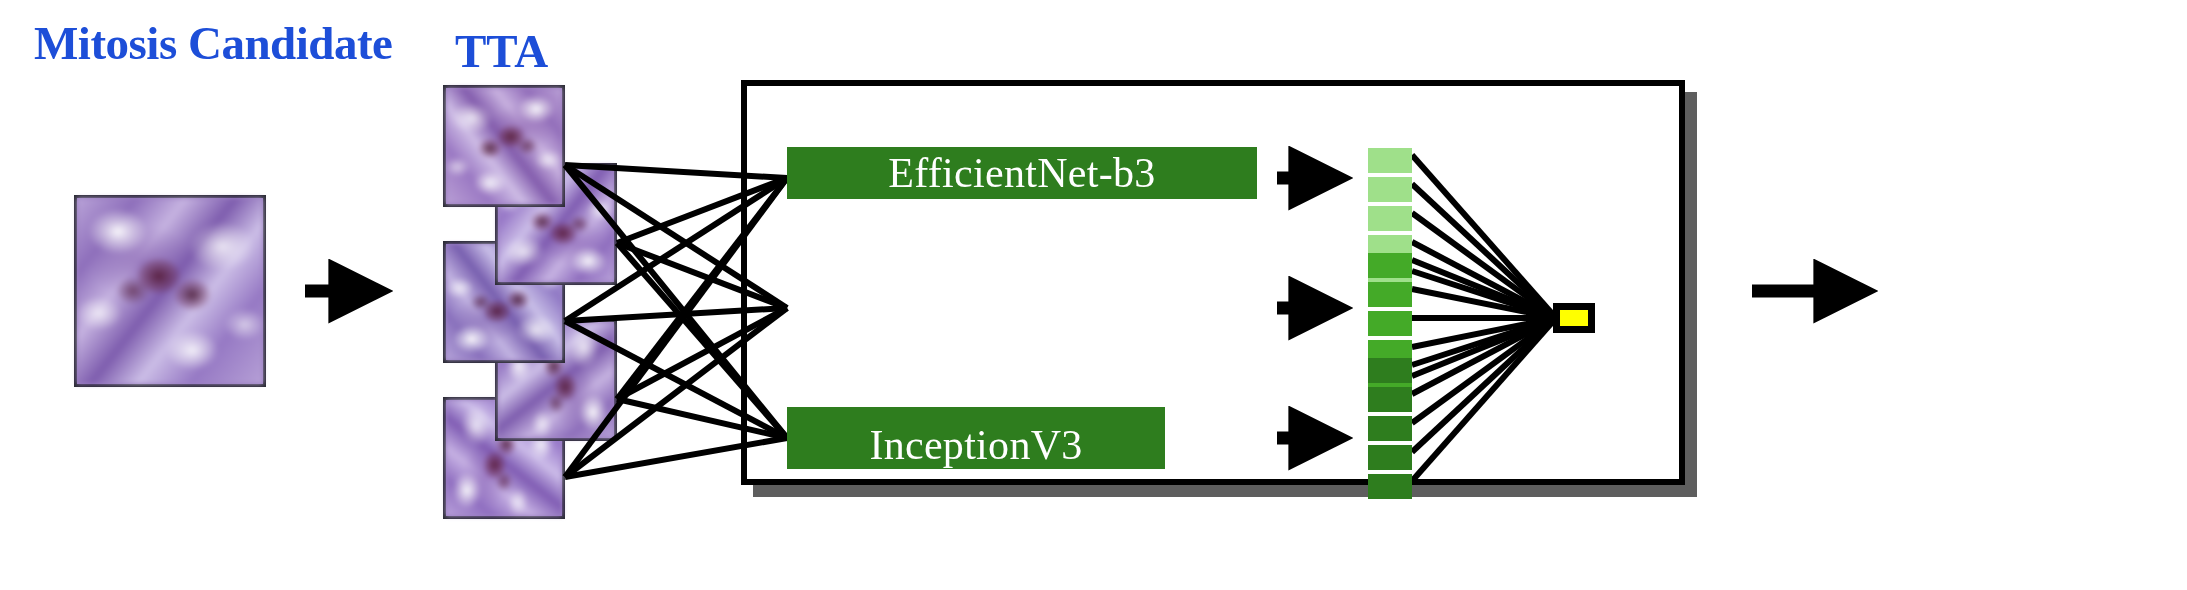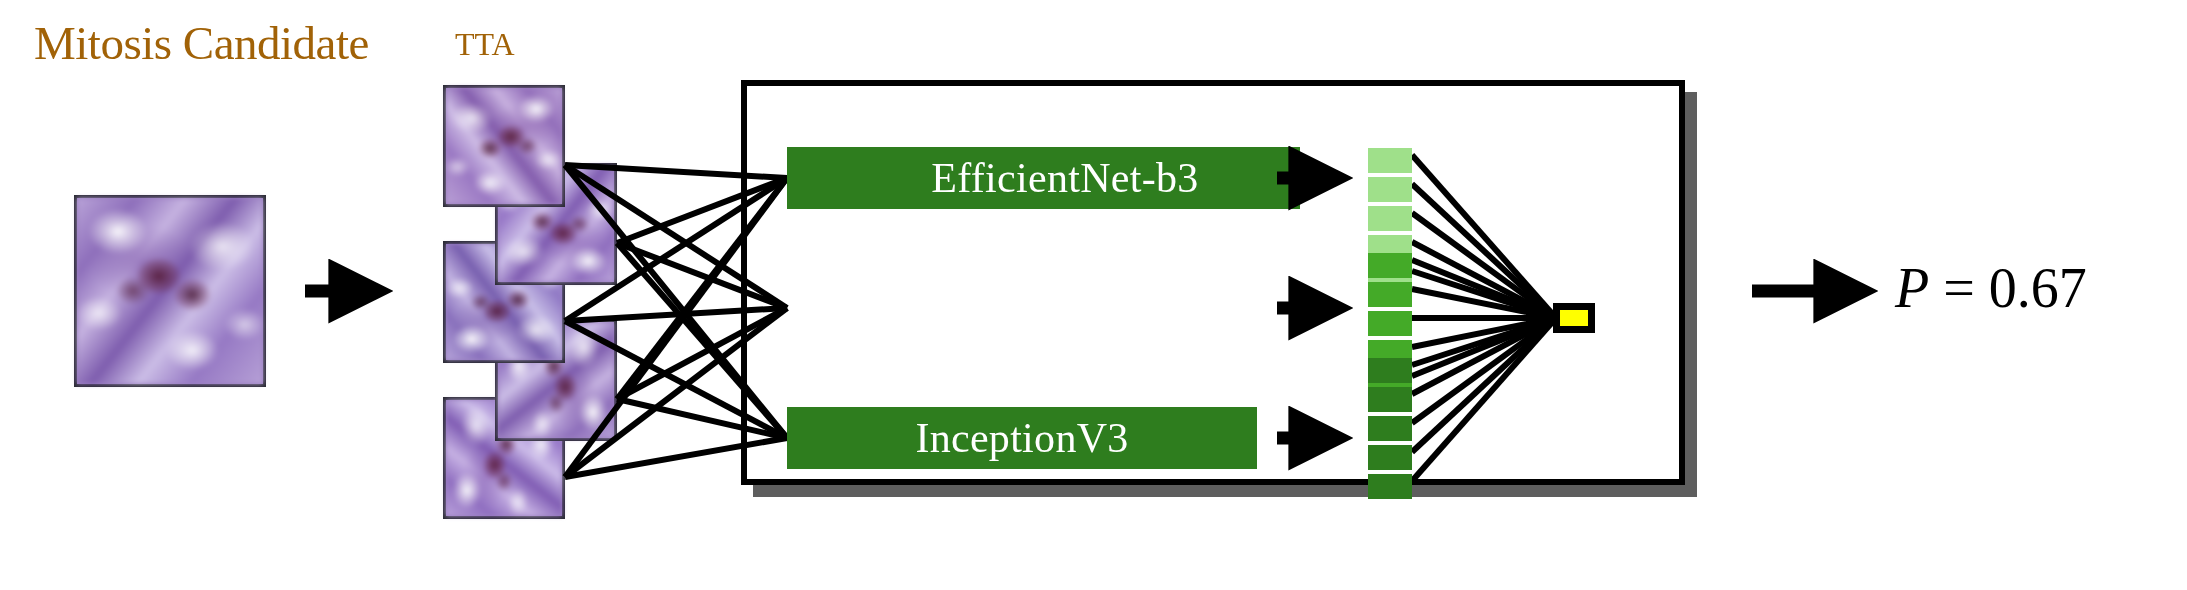--- a/index.html
+++ b/index.html
@@ -13,27 +13,27 @@
   #canvas {
     position: relative;
     width: 2187px;
     height: 590px;
     background: #ffffff;
     overflow: hidden;
   }
   .lbl {
     position: absolute;
     font-family: "Liberation Serif", "DejaVu Serif", serif;
-    font-weight: normal;
-    color: #a16207;
+    font-weight: bold;
+    color: #1d4ed8;
     white-space: nowrap;
     line-height: 1;
   }
   #title-mitosis { left: 34px; top: 20px; font-size: 47px; letter-spacing: -0.5px; }
-  #title-tta     { left: 455px; top: 28px; font-size: 32px; }
+  #title-tta     { left: 455px; top: 28px; font-size: 47px; }
   #title-ensemble{ left: 1062px; top: 24px; font-size: 44px; }
   #title-weighted{ left: 1355px; top: 79px; font-size: 31px; }
 
   
   .patch {
     position: absolute;
     border: 3px solid #2a2a33;
     box-sizing: border-box;
     background-color: #9a7fc0;
     background-blend-mode: screen, screen, screen, multiply, normal;
@@ -81,23 +81,23 @@
     position: absolute;
     background: #2e7d1e;
     color: #ffffff;
     font-family: "Liberation Serif", "DejaVu Serif", serif;
     font-size: 42px;
     display: flex;
     align-items: center;
     justify-content: center;
     letter-spacing: 0.3px;
   }
-  #model-0 { left: 787px; top: 147px; width: 470px; height: 62px; padding-left: 43px; }
+  #model-0 { left: 787px; top: 147px; width: 470px; height: 52px; }
   #model-1 { left: 787px; top: 277px; width: 470px; height: 62px; }
-  #model-2 { left: 787px; top: 407px; width: 470px; height: 62px; }
+  #model-2 { left: 787px; top: 407px; width: 378px; height: 62px; align-items: flex-end; }
 
   
   .cell {
     position: absolute;
     left: 1368px;
     width: 44px;
     height: 25px;
   }
 
   
@@ -239,17 +239,14 @@
       <line x1="305" y1="291" x2="370" y2="291"></line>
       <line x1="1277" y1="178" x2="1330" y2="178"></line>
       <line x1="1277" y1="308" x2="1330" y2="308"></line>
       <line x1="1277" y1="438" x2="1330" y2="438"></line>
       <line x1="1752" y1="291" x2="1855" y2="291"></line>
     </g>
   </svg>
 
   <div id="fusion-node" style="z-index:45;"></div>
 
-  <div id="prob-output" style="z-index:45;">
-    <span class="ital">P</span><span> = 0.67</span>
-  </div>
 
 </div>
 
 </body></html>

